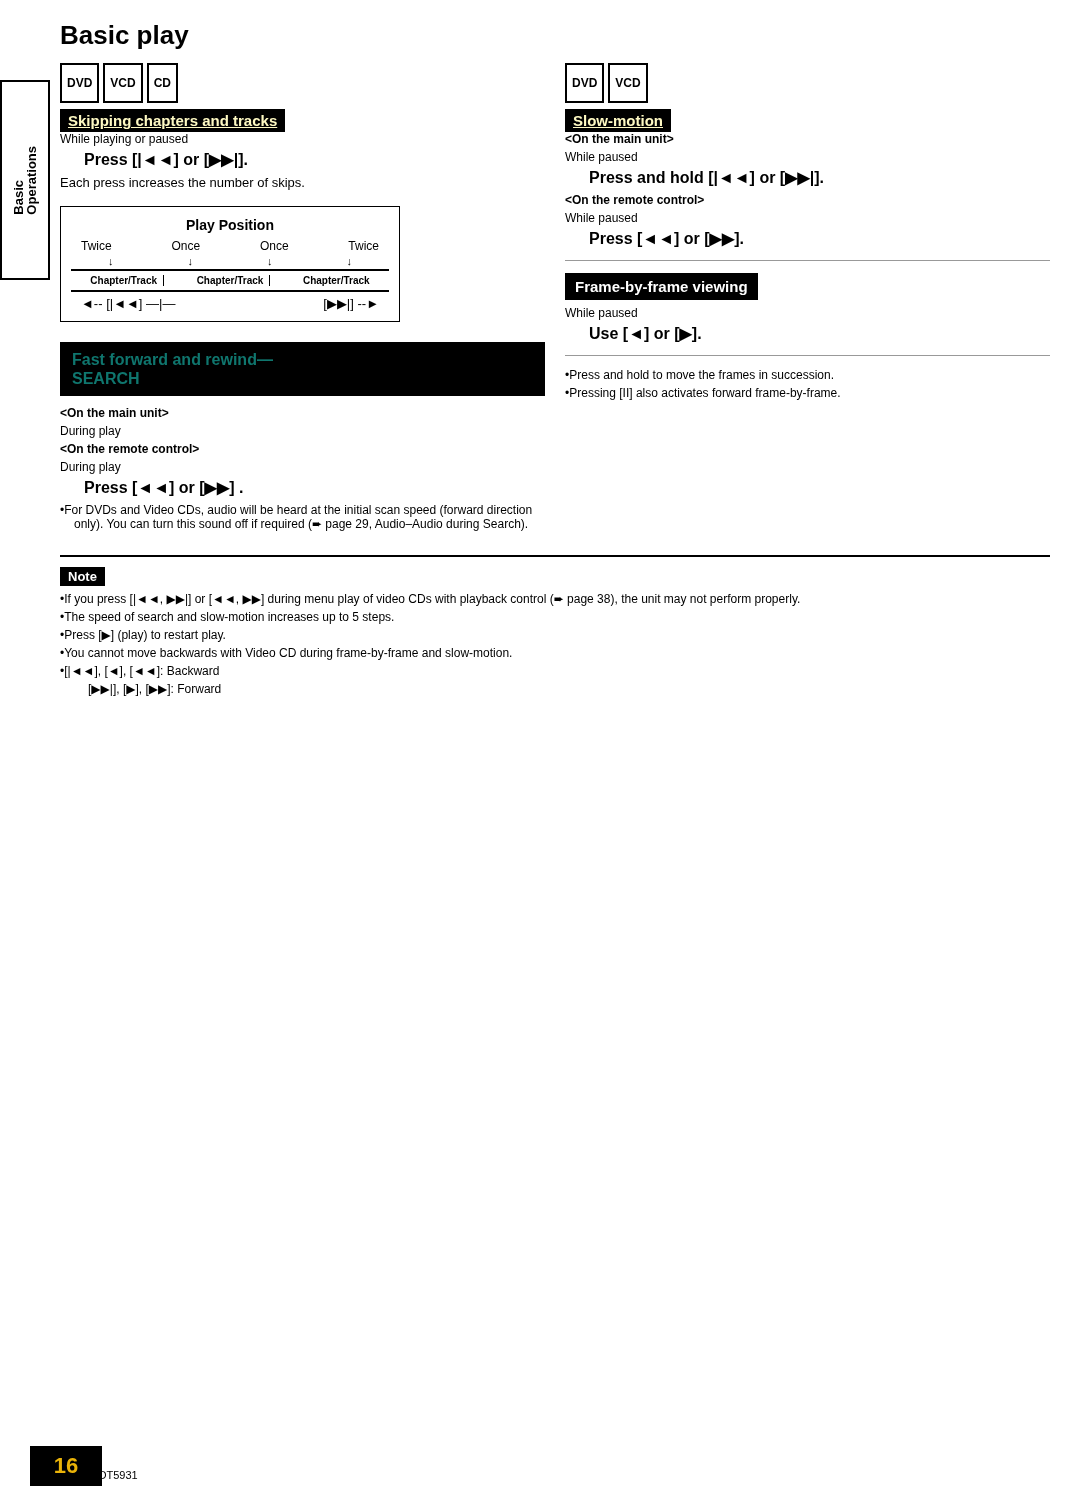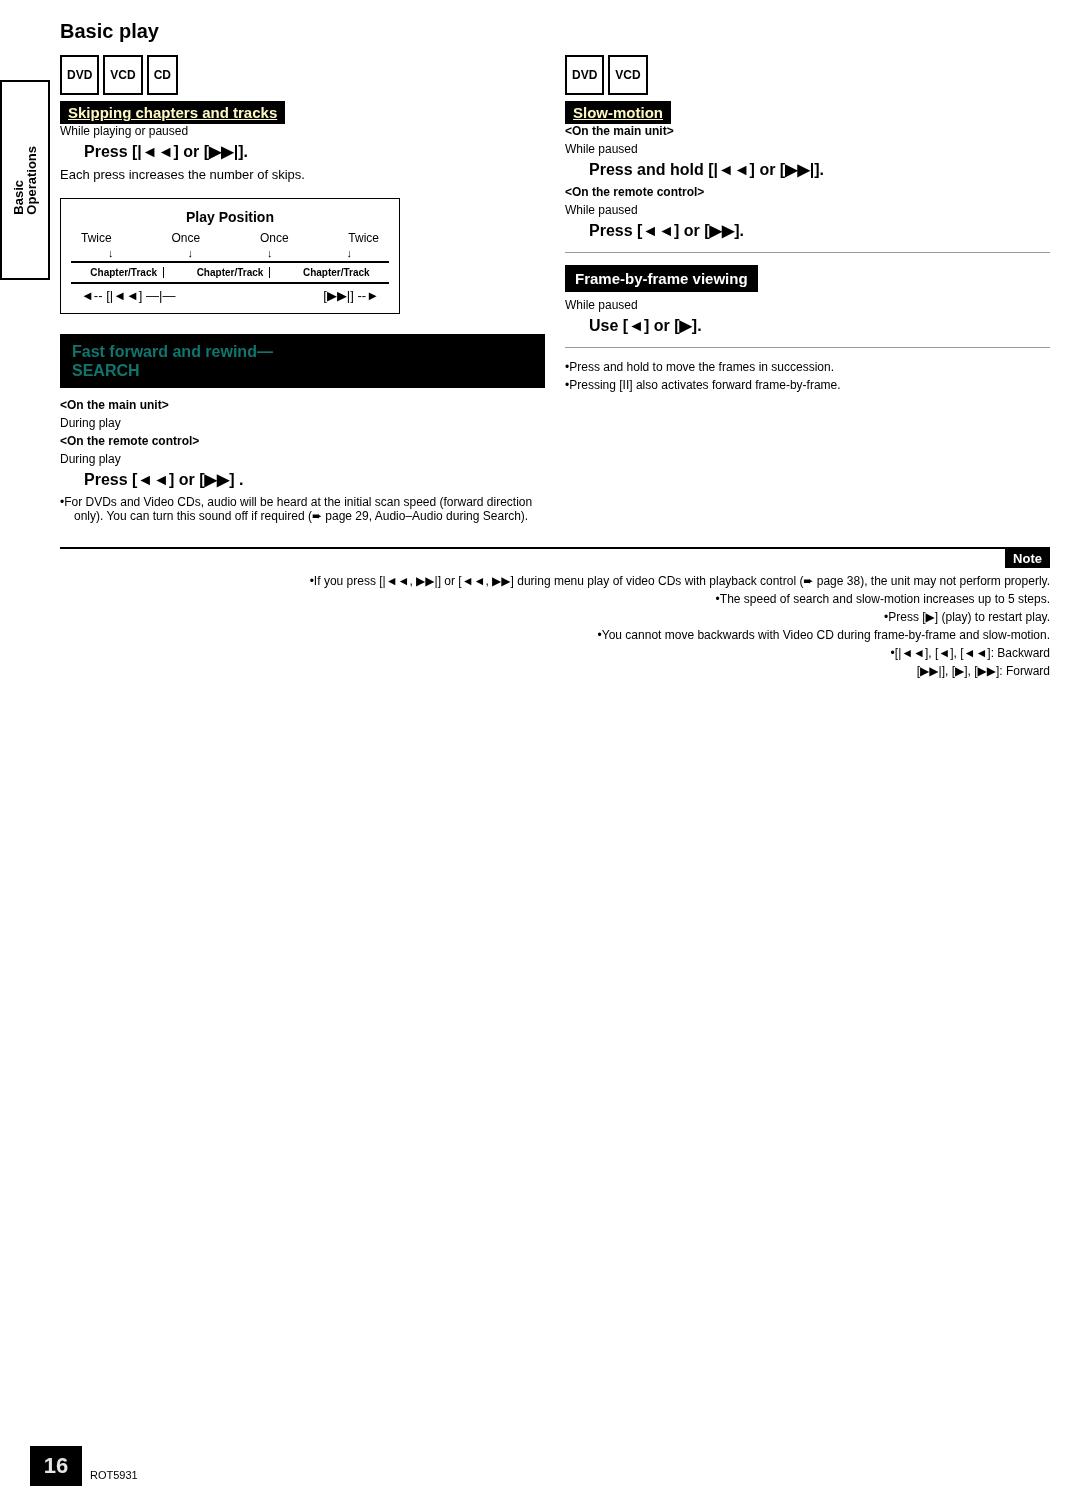--- a/index.html
+++ b/index.html
@@ -34,21 +34,21 @@
       writing-mode: vertical-rl;
       transform: rotate(180deg);
       font-weight: bold;
       font-size: 13px;
       line-height: 1;
     }
     .sidebar-text span {
       display: block;
     }
     h1.page-title {
-      font-size: 20px;
+      font-size: 26px;
       font-weight: bold;
       margin-bottom: 12px;
     }
     .two-col {
       display: flex;
       gap: 20px;
     }
     .col-left {
       flex: 1;
       max-width: 500px;
@@ -154,22 +154,22 @@
     }
     .bullet-item {
       font-size: 12px;
       margin-bottom: 4px;
       padding-left: 14px;
       text-indent: -14px;
     }
     
     .note-section {
       border-top: 2px solid #000;
+      padding-top: 10px;
       margin-top: 20px;
-      text-align: right;
     }
     .note-badge {
       background: #000;
       color: #fff;
       padding: 2px 8px;
       font-weight: bold;
       font-size: 13px;
       display: inline-block;
       margin-bottom: 6px;
     }
@@ -177,22 +177,22 @@
       font-size: 12px;
       margin-bottom: 4px;
       padding-left: 14px;
       text-indent: -14px;
     }
     .page-number-box {
       position: absolute;
       bottom: 20px;
       left: 30px;
       background: #000;
-      color: #e5e5e5;
-      width: 52px;
+      color: #eab308;
+      width: 72px;
       height: 40px;
       display: flex;
       align-items: center;
       justify-content: center;
       font-size: 22px;
       font-weight: bold;
     }
     .model-number {
       position: absolute;
       bottom: 25px;

